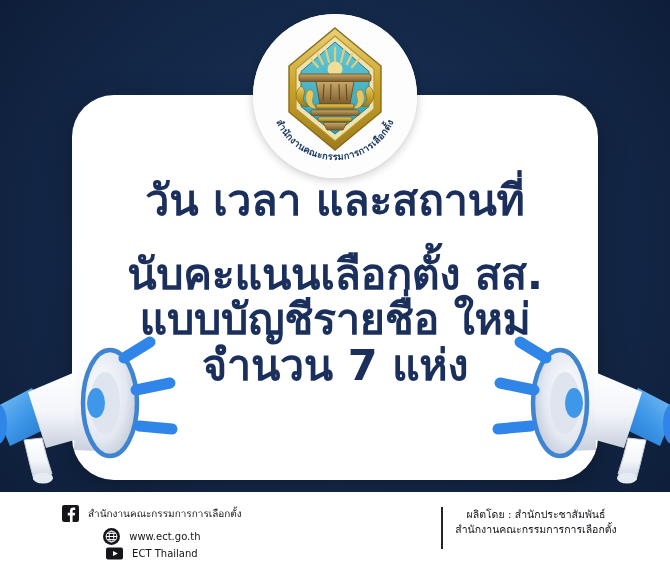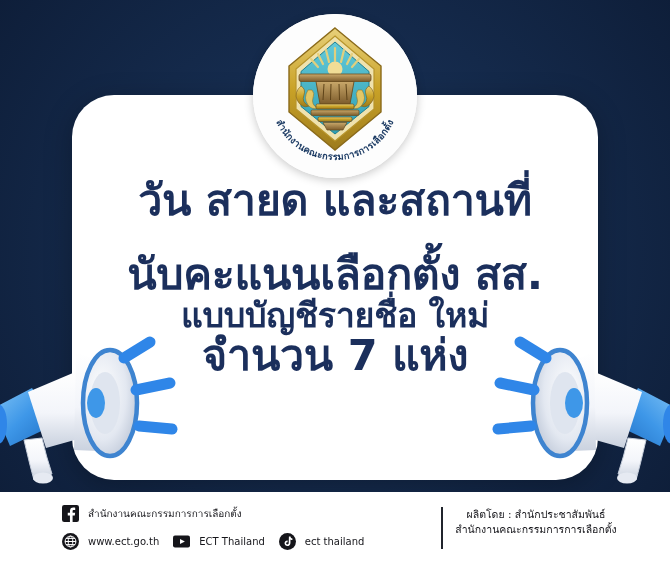--- a/index.html
+++ b/index.html
@@ -71,21 +71,21 @@
     line-height: 1.06;
     letter-spacing: -0.3px;
   }
   #headline .hl {
     display: block;
     font-size: 44px;
     white-space: nowrap;
   }
   #headline .hl-1 { font-size: 43px; }
   #headline .hl-2 { font-size: 43px; margin-top: 28px; }
-  #headline .hl-3 { font-size: 34px; }
+  #headline .hl-3 { font-size: 43px; }
   #headline .hl-4 { font-size: 43px; }
 
   
   .megaphone {
     position: absolute;
     z-index: 6;
     pointer-events: none;
   }
   #megaphone-left  { left: -8px;  top: 330px; }
   #megaphone-right { left: 478px; top: 330px; }
@@ -108,21 +108,21 @@
   #footer-left {
     position: absolute;
     left: 62px;
     top: 8px;
   }
   .f-row {
     display: flex;
     align-items: center;
     height: 26px;
   }
-  .f-row + .f-row { margin-top: 2px; }
+  .f-row + .f-row { margin-top: 2px; flex-direction: column; }
   .f-item {
     display: flex;
     align-items: center;
     margin-right: 14px;
   }
   .f-ico {
     width: 17px;
     height: 17px;
     flex: 0 0 17px;
     margin-right: 9px;
@@ -240,21 +240,21 @@
 
         <rect x="-19" y="16" width="38" height="5" rx="1.5" fill="url(#goldgrad)" stroke="#6b4d1e" stroke-width=".7"></rect>
         <rect x="-24" y="22" width="48" height="5.5" rx="1.5" fill="url(#browngrad)" stroke="#6b4d1e" stroke-width=".7"></rect>
         <rect x="-17" y="29" width="34" height="4.5" rx="1.5" fill="url(#goldgrad)" stroke="#6b4d1e" stroke-width=".7"></rect>
         <path d="M -12,34.5 L 12,34.5 L 8,42 L -8,42 Z" fill="url(#browngrad)" stroke="#6b4d1e" stroke-width=".7"></path>
       </g>
     </svg>
   </div>
 
   <div id="headline">
-    <span class="hl hl-1">วัน สายด และสถานที่</span>
+    <span class="hl hl-1">วัน เวลา และสถานที่</span>
     <span class="hl hl-2">นับคะแนนเลือกตั้ง สส.</span>
     <span class="hl hl-3">แบบบัญชีรายชื่อ ใหม่</span>
     <span class="hl hl-4">จำนวน 7 แห่ง</span>
   </div>
 
   <svg class="megaphone" id="megaphone-left" width="200" height="165" viewBox="0 0 200 165">
     <defs>
       <linearGradient id="mg-body-l" x1="0" y1="0" x2="0" y2="1">
         <stop offset="0%" stop-color="#ffffff"></stop>
         <stop offset="55%" stop-color="#f3f5fa"></stop>

